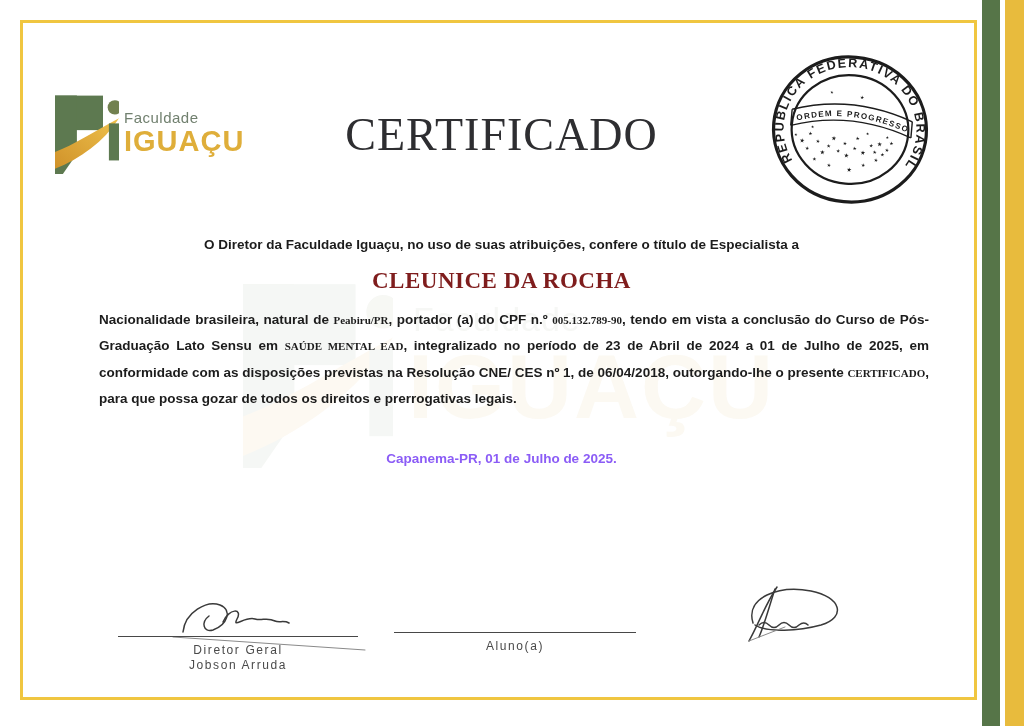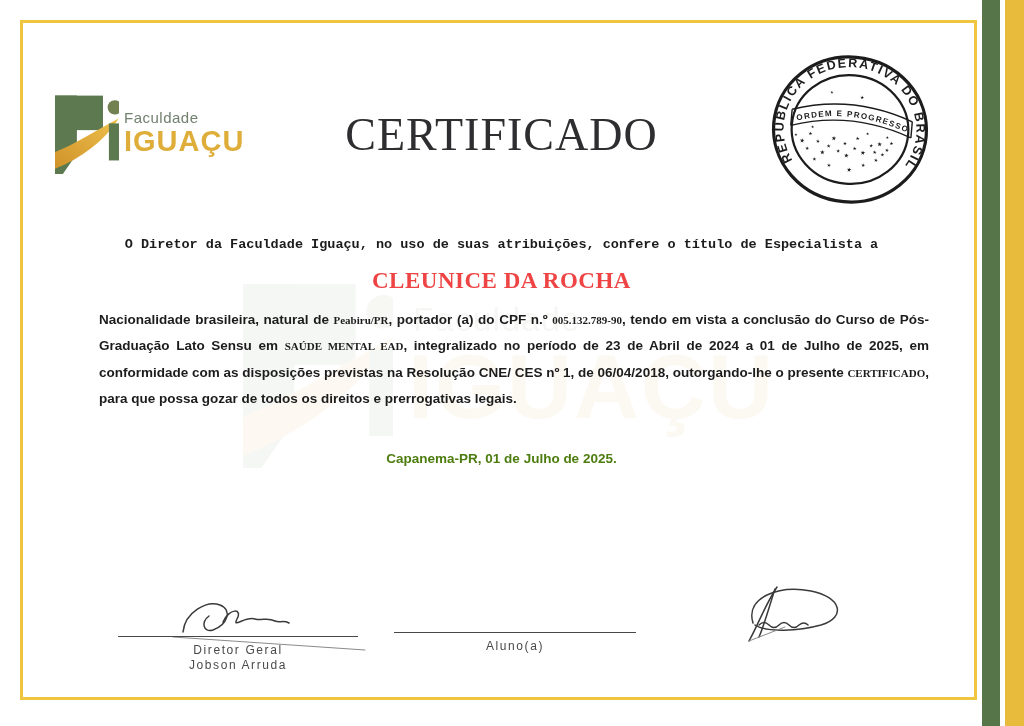--- a/index.html
+++ b/index.html
@@ -25,27 +25,27 @@
   .seal{position:absolute;left:763px;top:52px;}
   .seal path,.seal ellipse{fill:none;stroke:#1c1c1c;}
   .seal-ring-text{font-family:"Liberation Sans",sans-serif;font-size:12.5px;font-weight:bold;letter-spacing:1px;fill:#1c1c1c;}
   .seal-banner-text{font-family:"Liberation Sans",sans-serif;font-size:8px;font-weight:bold;letter-spacing:.5px;fill:#1c1c1c;}
   .seal-star{fill:#1c1c1c;font-family:"DejaVu Sans",sans-serif;}
   
   .watermark{position:absolute;left:243px;top:278px;opacity:.06;pointer-events:none;}
   .wm-sub{position:absolute;left:170px;top:22px;font-size:34px;color:#6b7a50;letter-spacing:1px;}
   .wm-main{position:absolute;left:165px;top:58px;font-size:90px;font-weight:bold;color:#c79b2e;letter-spacing:2px;}
   
-  .intro{position:absolute;left:20px;top:237px;width:963px;text-align:center;font-size:13.5px;font-weight:600;color:#1c1c1c;font-family:Liberation Mono, monospace;}
+  .intro{position:absolute;left:20px;top:237px;width:963px;text-align:center;font-size:13.5px;font-weight:600;color:#1c1c1c;}
   .recipient{position:absolute;left:20px;top:268px;width:963px;text-align:center;
-    font-family:"Liberation Serif",serif;font-size:23px;font-weight:bold;color:#ef4444;letter-spacing:.5px;}
+    font-family:"Liberation Serif",serif;font-size:23px;font-weight:bold;color:#7f1d1d;letter-spacing:.5px;}
   .bodytext{position:absolute;left:99px;top:307px;width:830px;margin:0;
     font-size:13.5px;font-weight:600;line-height:25.4px;color:#1c1c1c;text-align:justify;}
   .bodytext .b{font-family:"Liberation Serif",serif;font-weight:bold;font-size:11px;}
-  .dateline{position:absolute;left:20px;top:451px;width:963px;text-align:center;font-size:13.5px;font-weight:600;color:#4d7c0f;}
+  .dateline{position:absolute;left:20px;top:451px;width:963px;text-align:center;font-size:13.5px;font-weight:600;color:#8b5cf6;}
   
   .sig{position:absolute;border-top:1.5px solid #474747;text-align:center;padding-top:6px;}
   .sig-role,.sig-name{display:block;font-size:12px;color:#4a4a4a;letter-spacing:1.6px;line-height:15px;}
   .scrawl{position:absolute;}
   .scrawl path{fill:none;stroke:#3a3a3a;stroke-width:1.5;stroke-linecap:round;}
   .scrawl .tail{stroke:#8a8a8a;stroke-width:1;}
 </style>
 </head>
 <body>
 

